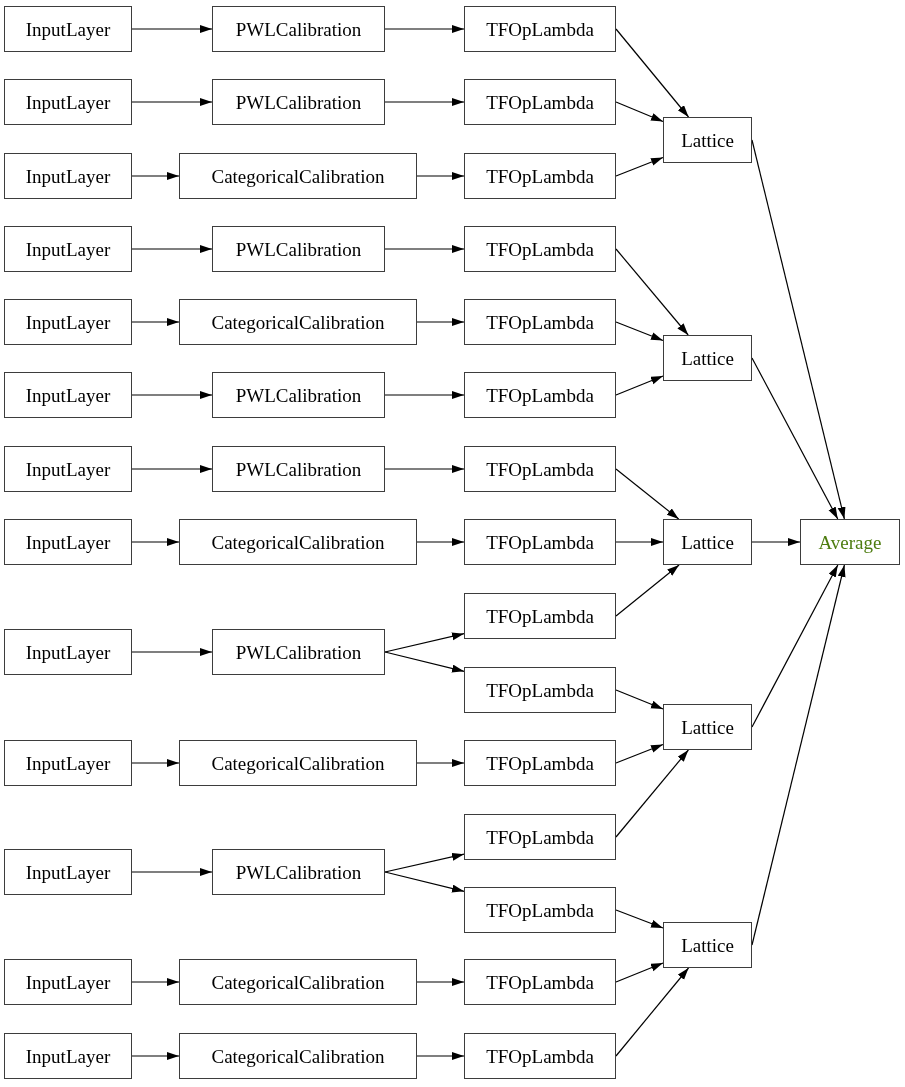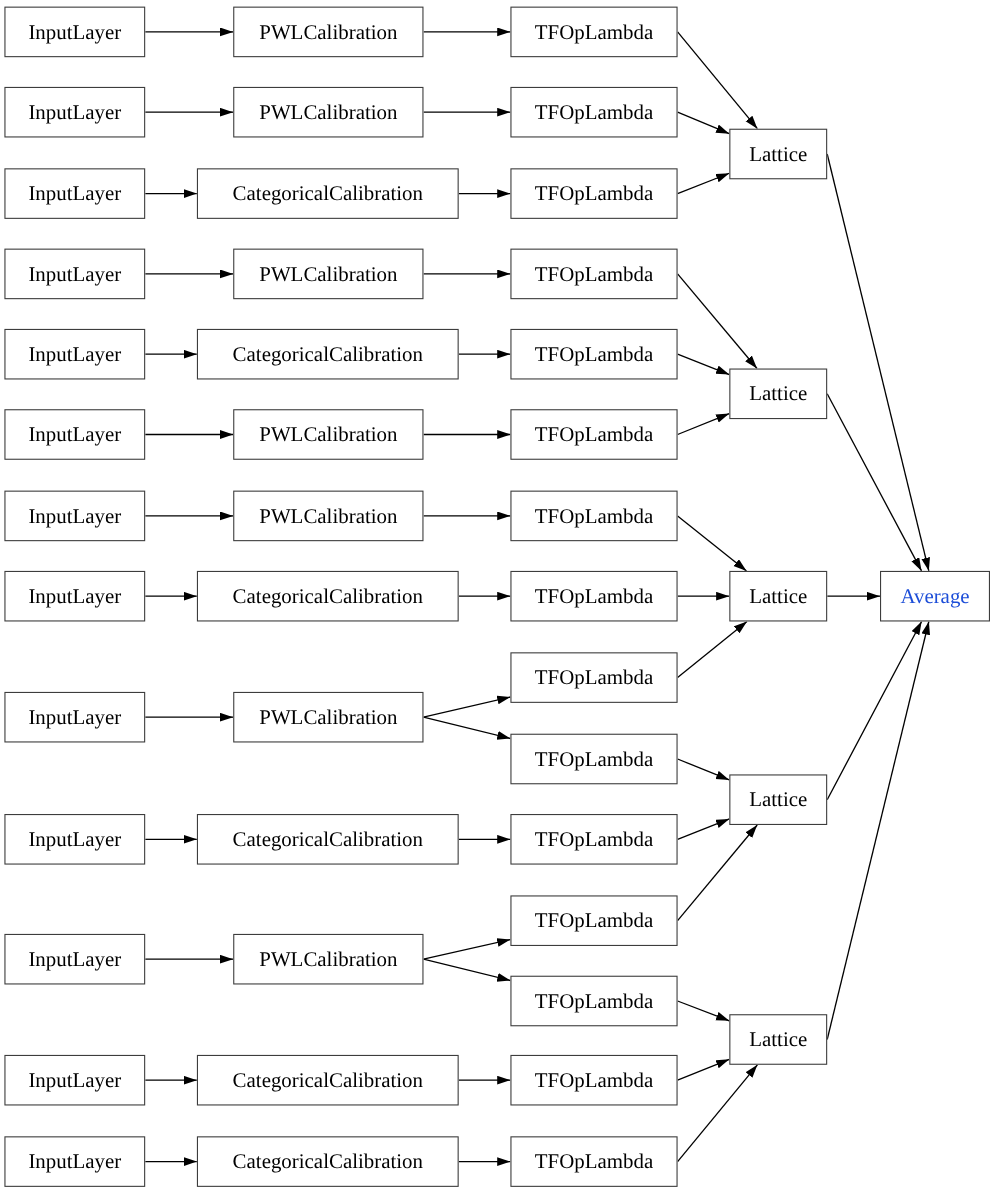--- a/index.html
+++ b/index.html
@@ -233,16 +233,16 @@
     </div>
     <div class="node" style="left: 663px; top: 519px; width: 89px; height: 46px; background: rgb(255, 255, 255); border-color: rgb(61, 61, 61); color: rgb(0, 0, 0);">
       <span>Lattice</span>
     </div>
     <div class="node" style="left: 663px; top: 704px; width: 89px; height: 46px; background: rgb(255, 255, 255); border-color: rgb(61, 61, 61); color: rgb(0, 0, 0);">
       <span>Lattice</span>
     </div>
     <div class="node" style="left: 663px; top: 922px; width: 89px; height: 46px; background: rgb(255, 255, 255); border-color: rgb(61, 61, 61); color: rgb(0, 0, 0);">
       <span>Lattice</span>
     </div>
-    <div class="node" style="left: 800px; top: 519px; width: 100px; height: 46px; background: rgb(255, 255, 255); border-color: rgb(61, 61, 61); color: #1d4ed8;">
+    <div class="node" style="left: 800px; top: 519px; width: 100px; height: 46px; background: rgb(255, 255, 255); border-color: rgb(61, 61, 61); color: #4d7c0f;">
       <span>Average</span>
     </div>
   </div>
 
 </body></html>

